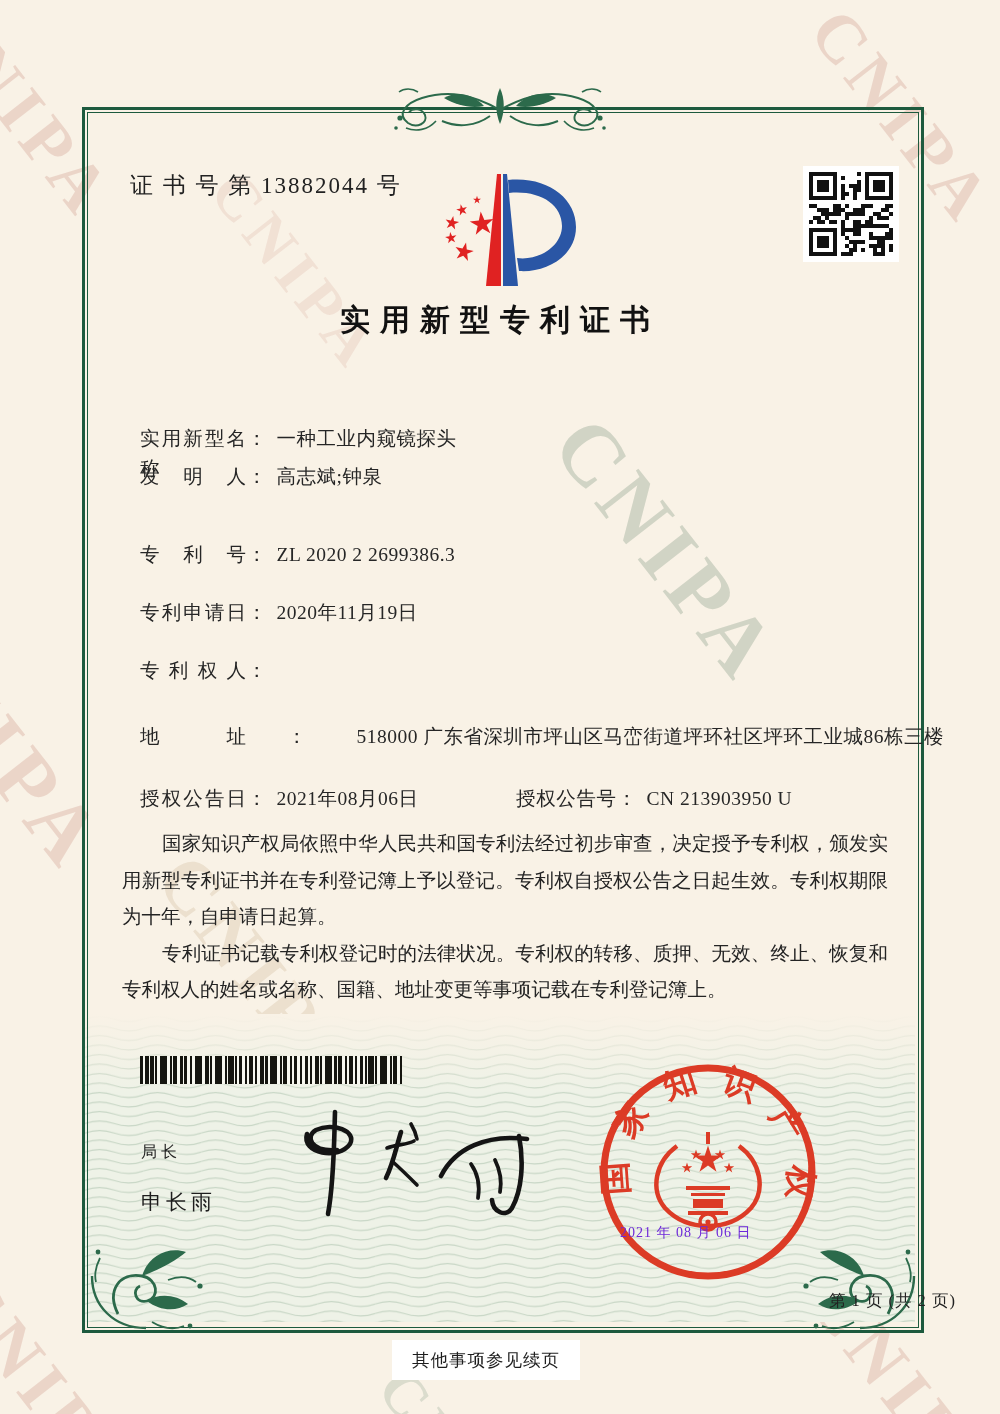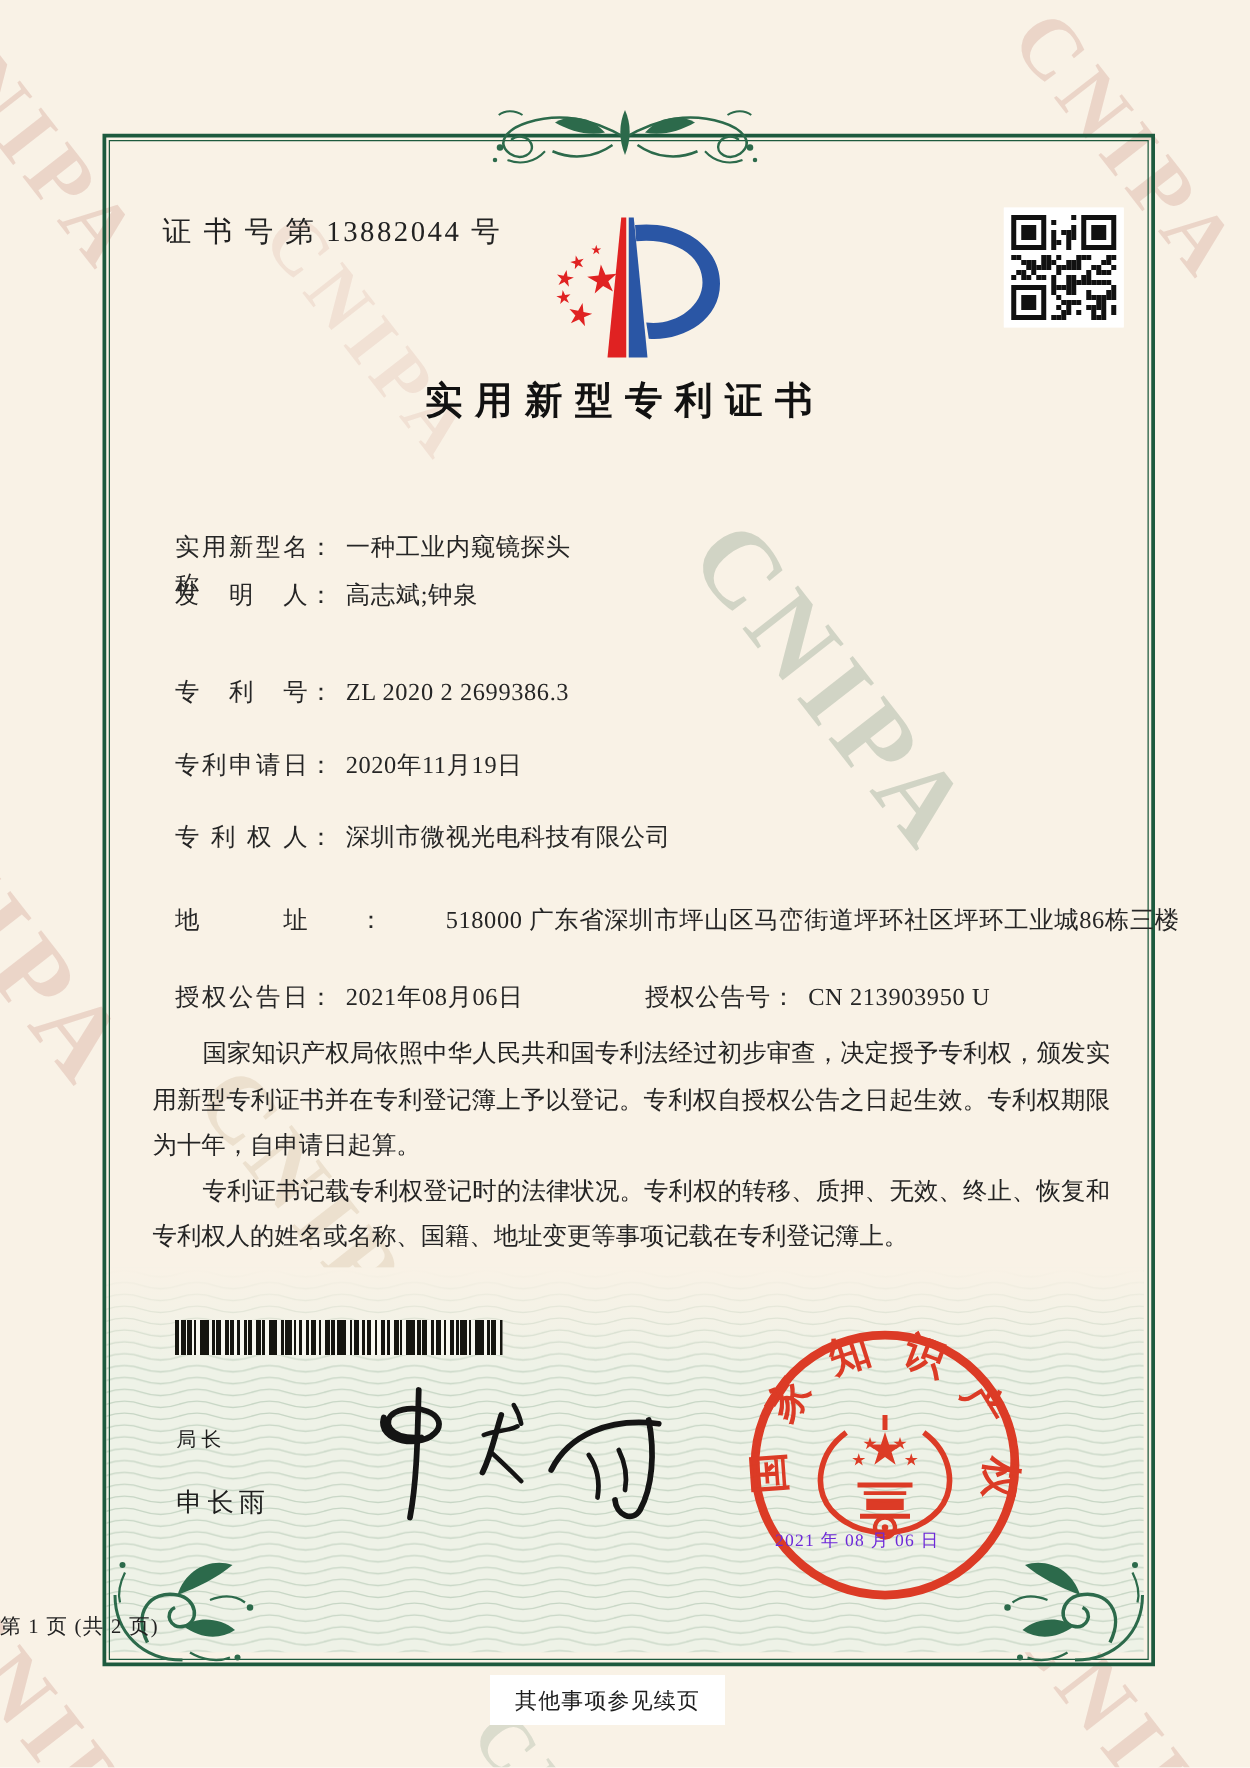--- a/index.html
+++ b/index.html
@@ -45,21 +45,21 @@
        repeating-linear-gradient(90deg,#15150f 0 2px,rgba(0,0,0,0) 2px 5px),
        repeating-linear-gradient(90deg,#15150f 0 3px,rgba(0,0,0,0) 3px 11px),
        repeating-linear-gradient(90deg,rgba(0,0,0,0) 0 7px,#15150f 7px 9px,rgba(0,0,0,0) 9px 17px);
      background-color:#f7f7ef;}
   .chief-title{position:absolute;left:141px;top:1142px;font-size:16px;letter-spacing:4px;color:#1d1d1d;}
   .chief-name{position:absolute;left:141px;top:1188px;font-size:21px;letter-spacing:4px;color:#1d1d1d;}
   .signature{position:absolute;left:283px;top:1102px;}
   .seal{position:absolute;left:595px;top:1056px;opacity:.97;}
   .seal-date{position:absolute;left:620px;top:1224px;font-size:14px;color:#6d28d9;
              letter-spacing:1px;white-space:nowrap;}
-  .page-num{position:absolute;left:0;top:1290px;width:956px;text-align:left;
+  .page-num{position:absolute;left:0;top:1290px;width:956px;text-align:right;
             font-size:16.5px;color:#222;letter-spacing:1px;}
   .note-box{position:absolute;left:392px;top:1340px;width:188px;height:40px;background:#ffffff;
             text-align:center;line-height:40px;font-size:17.5px;color:#1d1d1d;letter-spacing:1px;}
   .z2{z-index:2;} .z3{z-index:3;}
 </style>
 </head>
 <body>
 
 <div class="page">
 
@@ -306,21 +306,20 @@
     <span class="fvalue">ZL 2020 2 2699386.3</span>
   </div>
   <div class="frow z2" style="top:598px;">
     <span class="flabel">专利申请日</span>
       <span class="fcolon">：</span>
     <span class="fvalue">2020年11月19日</span>
   </div>
   <div class="frow z2" style="top:656px;">
     <span class="flabel">专利权人</span>
       <span class="fcolon">：</span>
-    <span class="fvalue">深圳市微视光电科技有限公司</span>
   </div>
   <div class="frow addr z2" style="top:722px;gap:40px;">
     <span class="flabel">地址</span>
       <span class="fcolon">：</span>
     <span class="fvalue">518000 广东省深圳市坪山区马峦街道坪环社区坪环工业城86栋三楼</span>
   </div>
   <div class="frow z2" style="top:784px;">
     <span class="flabel">授权公告日</span>
       <span class="fcolon">：</span>
     <span class="fvalue">2021年08月06日</span>

